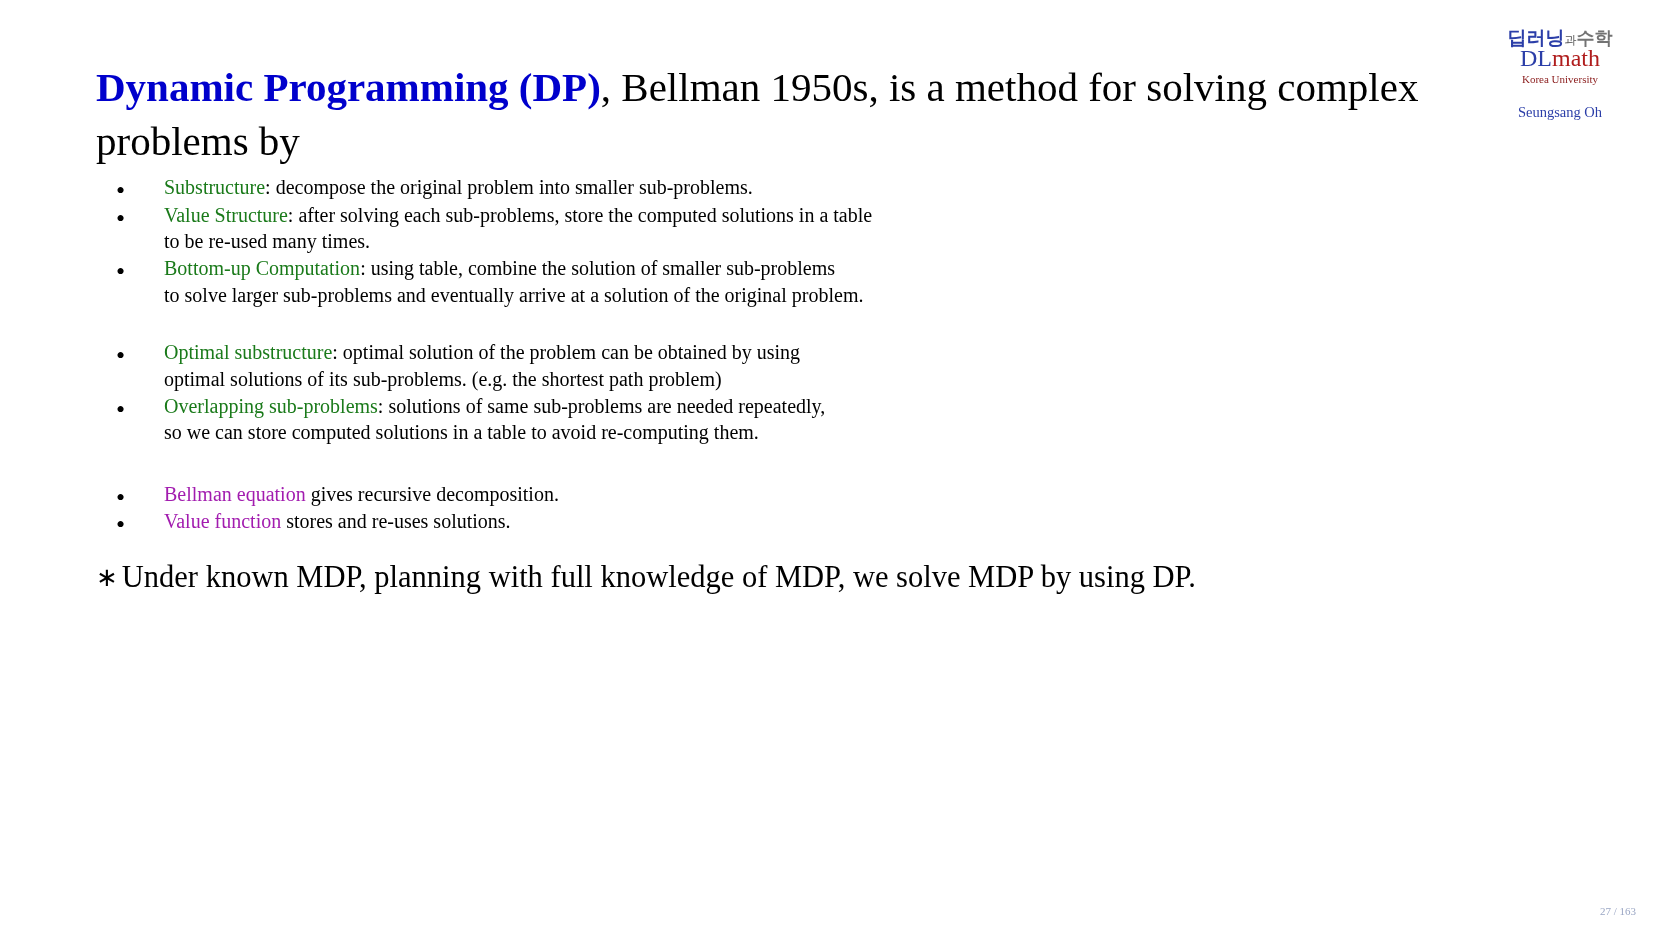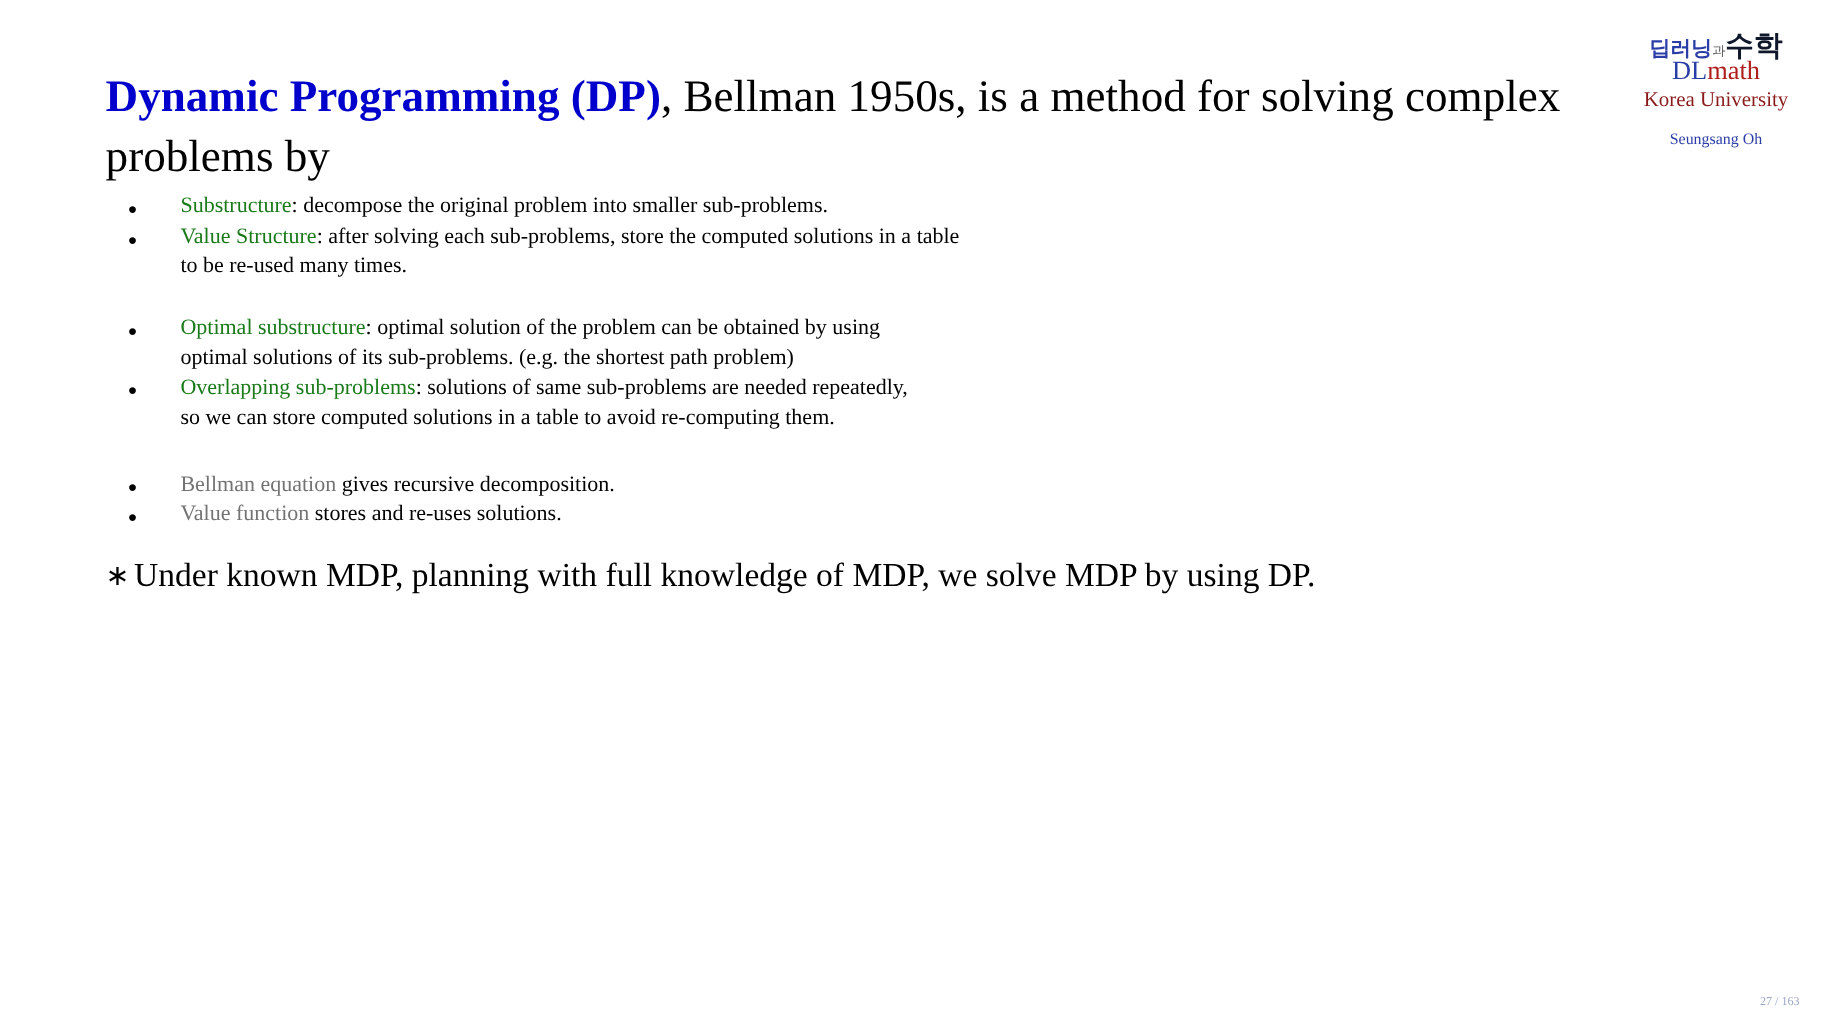--- a/index.html
+++ b/index.html
@@ -37,39 +37,39 @@
   }
   .logo-kr {
     color: #2b3ea8;
     font-weight: bold;
   }
   .logo-gwa {
     color: #555555;
     font-size: 12px;
   }
   .logo-suhak {
-    color: #0f172a;
+    color: #737373;
     font-weight: bold;
-    font-size: 26px;
+    font-size: 18px;
   }
   .logo-row2 {
     font-size: 24px;
     white-space: nowrap;
     margin-top: -2px;
   }
   .logo-dl {
     color: #2b3ea8;
     font-weight: normal;
   }
   .logo-math {
     color: #b01d1d;
   }
   .logo-row3 {
     color: #8a1b1b;
-    font-size: 19px;
+    font-size: 11px;
     margin-top: 3px;
     white-space: nowrap;
   }
   .logo-row4 {
     color: #2b3ea8;
     font-size: 14.5px;
     margin-top: 19px;
     white-space: nowrap;
   }
 
@@ -120,21 +120,21 @@
     color: #0000cc;
     font-weight: bold;
   }
   .kw-blue {
     color: #2233cc;
   }
   .kw-green {
     color: #1a7a1a;
   }
   .kw-red {
-    color: #737373;
+    color: #a21caf;
   }
 
   .footnote {
     font-size: 30.5px;
     line-height: 1.32;
     margin-top: 22px;
     padding-left: 0px;
   }
   .footnote .star {
     font-size: 26px;
@@ -175,20 +175,24 @@
     </p>
 
     <ul class="bullets">
       <li>
         <span class="kw-green">Substructure</span><span>: decompose the original problem into smaller sub-problems.</span>
       </li>
       <li>
         <span class="kw-green">Value Structure</span><span>: after solving each sub-problems, store the computed solutions in a table</span>
         <span class="cont">to be re-used many times.</span>
       </li>
+      <li>
+        <span class="kw-green">Bottom-up Computation</span><span>:  using table, combine the solution of smaller sub-problems</span>
+        <span class="cont">to solve larger sub-problems and eventually arrive at a solution of the original problem.</span>
+      </li>
     </ul>
 
     <div class="spacer-md"></div>
 
 
     <ul class="bullets">
       <li>
         <span class="kw-green">Optimal substructure</span><span>:  optimal solution of the problem can be obtained by using</span>
         <span class="cont">optimal solutions of its sub-problems.  (e.g. the shortest path problem)</span>
       </li>

